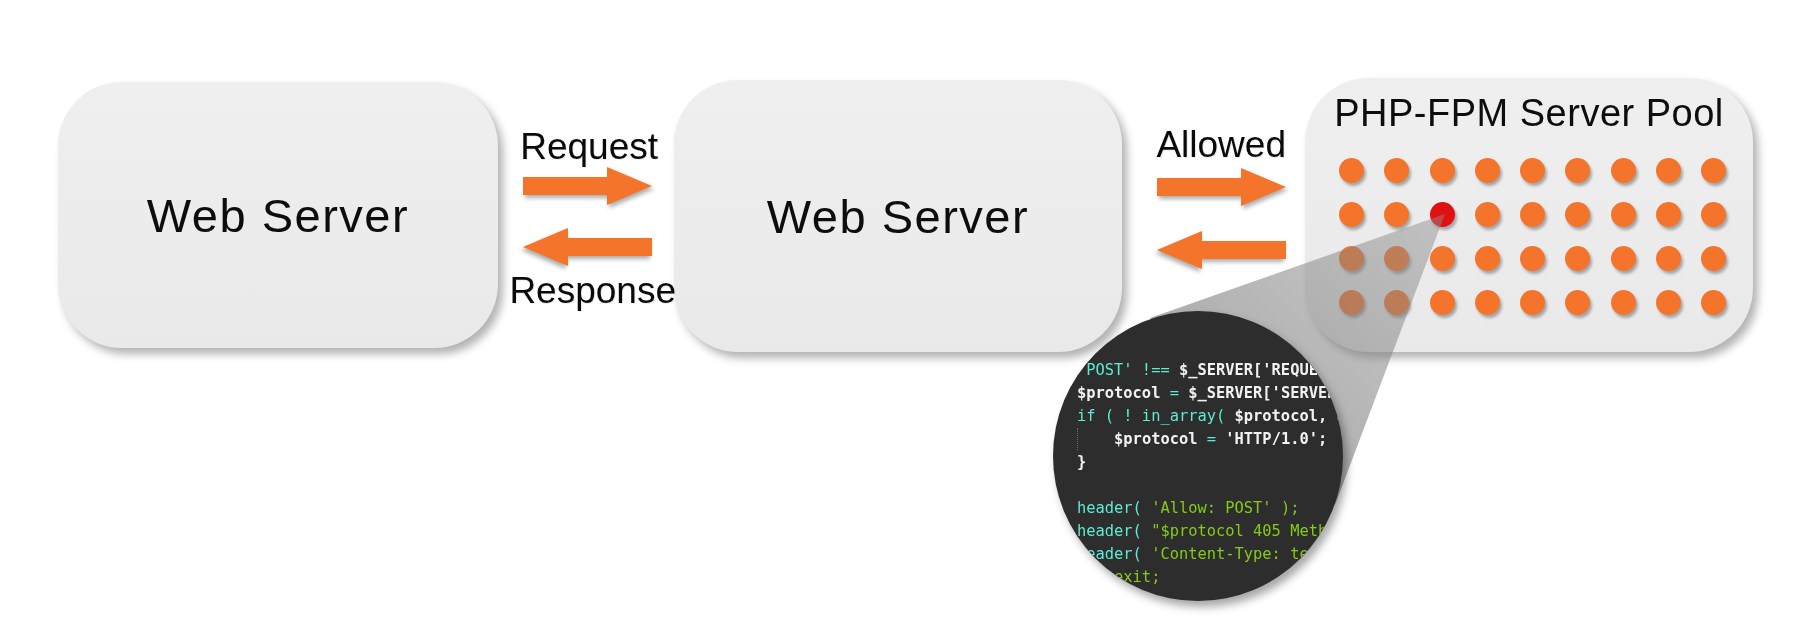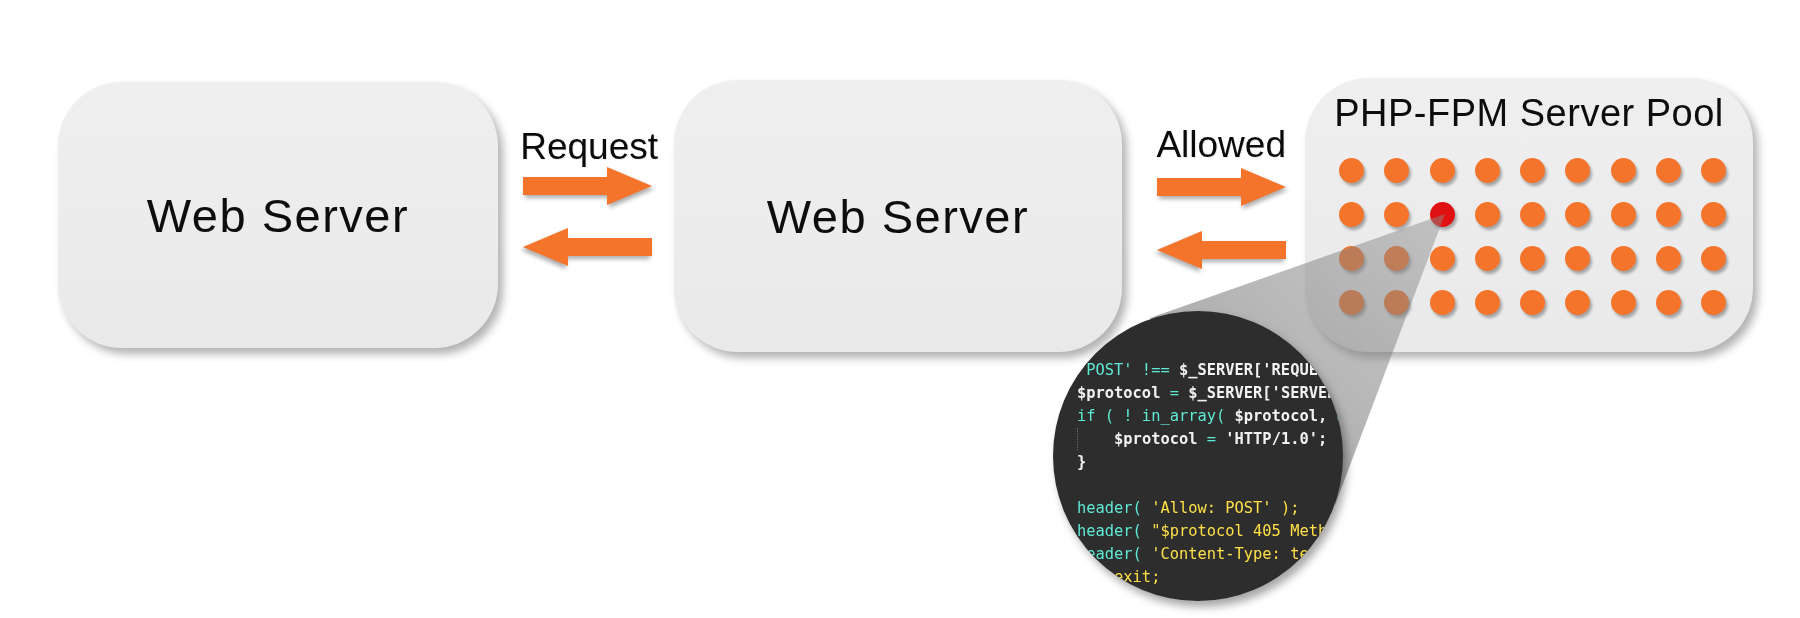--- a/index.html
+++ b/index.html
@@ -65,21 +65,21 @@
     overflow:hidden; z-index:3;
     box-shadow:4px 6px 9px rgba(0,0,0,0.35);
   }
   .code{
     position:absolute; left:24px; top:48px; margin:0;
     font-family:"DejaVu Sans Mono", monospace;
     font-size:15.4px; line-height:23px; white-space:pre;
   }
   .code-line{height:23px; white-space:pre;}
   .tone-bright{color:#f2f2f2; font-weight:bold;}
-  .tone-mid{color:#fde047;}
+  .tone-mid{color:#84cc16;}
   .tone-dim{color:#5eead4;}
   .tone-plain{color:#c6c6c6;}
   .indent-guide{
     position:absolute; left:24px; top:117px; height:22px; width:0;
     border-left:1px dotted #6a6a6a;
   }
 </style>
 </head>
 <body>
 
@@ -135,20 +135,21 @@
       </div>
   </div>
 
   <span class="flow-label" id="label-request">Request</span>
   <svg class="arrow" id="arrow-request" width="129" height="40" viewBox="0 0 129 40">
     <polygon fill="currentColor" points="0,11 84,11 84,1 129,20 84,39 84,29 0,29"></polygon>
   </svg>
   <svg class="arrow" id="arrow-response" width="129" height="40" viewBox="0 0 129 40">
     <polygon fill="currentColor" points="0,11 84,11 84,1 129,20 84,39 84,29 0,29"></polygon>
   </svg>
+  <span class="flow-label" id="label-response">Response</span>
 
   <span class="flow-label" id="label-fastcgi">Allowed</span>
   <svg class="arrow" id="arrow-fcgi-request" width="129" height="40" viewBox="0 0 129 40">
     <polygon fill="currentColor" points="0,11 84,11 84,1 129,20 84,39 84,29 0,29"></polygon>
   </svg>
   <svg class="arrow" id="arrow-fcgi-response" width="129" height="40" viewBox="0 0 129 40">
     <polygon fill="currentColor" points="0,11 84,11 84,1 129,20 84,39 84,29 0,29"></polygon>
   </svg>
 
   <svg id="beam" width="1800" height="618" viewBox="0 0 1800 618">

